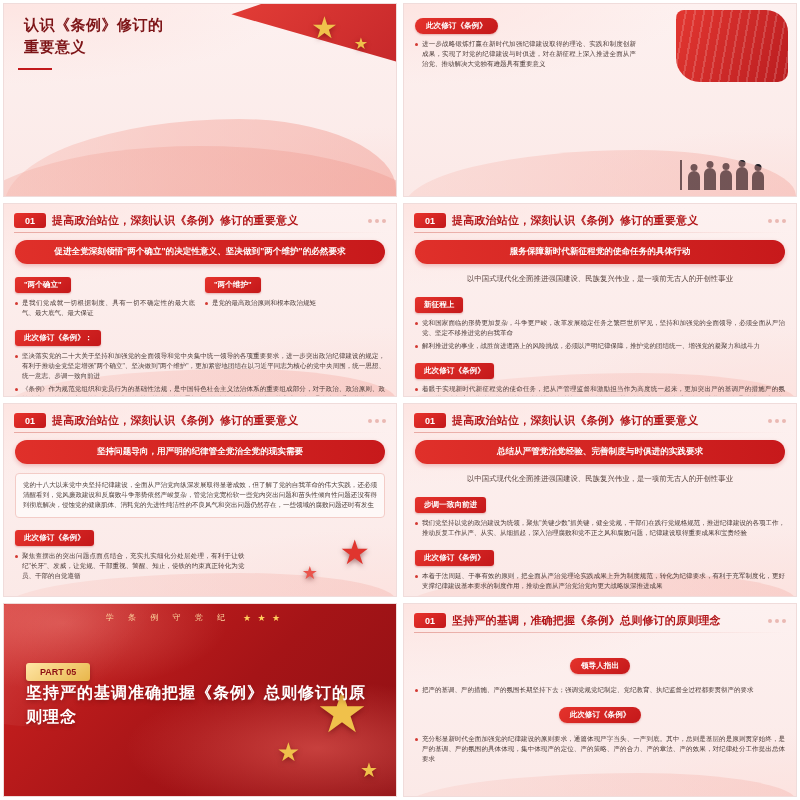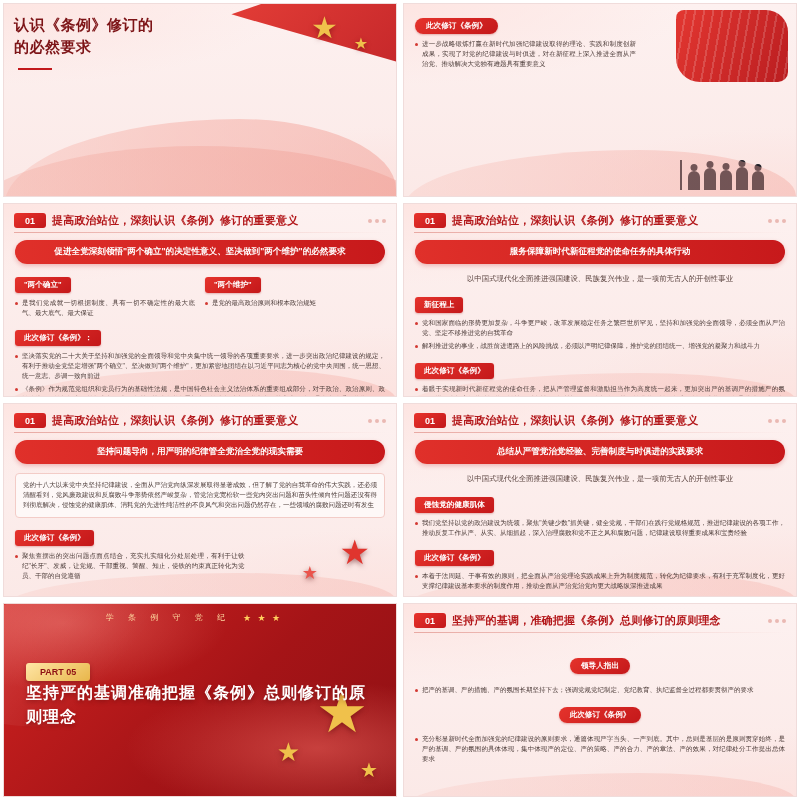--- a/index.html
+++ b/index.html
@@ -133,21 +133,21 @@
     background: rgba(255,255,255,.62);
     border: 1px solid #f3ccc7;
     border-radius: 4px;
     padding: 6px 7px;
     margin-bottom: 8px;
   }
 
   
   .s1-title {
     position: relative; z-index: 4;
-    padding: 10px 14px 0 10px;
+    padding: 10px 14px 0 20px;
     font-size: 15px; font-weight: bold; color: #7d1417;
     line-height: 1.45; letter-spacing: .5px;
   }
   .s1-underline {
     position: relative; z-index: 4;
     margin: 10px 0 0 14px; width: 34px; height: 2px; background: #c2191c;
   }
 
   
   .brush {
@@ -228,21 +228,21 @@
 
 <div class="deck">
 
   <div class="slide">
     <div class="bg-soft"></div>
     <div class="corner-red"></div>
     <div class="gstar" style="right:58px; top:6px; font-size:30px; color:#f0c14b;">★</div>
     <div class="gstar" style="right:28px; top:30px; font-size:16px; color:#f0c14b;">★</div>
     <div class="s1-title">
       <div>认识《条例》修订的</div>
-      <div>的必然要求</div>
+      <div>重要意义</div>
     </div>
     <div class="s1-underline"></div>
     <div class="wave"></div>
     <div class="wave2"></div>
   </div>
 
   <div class="slide">
     <div class="bg-soft"></div>
     <div class="brush"></div>
     <div class="silh" style="right:14px; left:auto; width:104px;">
@@ -362,21 +362,21 @@
       <div class="hdr-dots">
           <i></i>
           <i></i>
           <i></i>
         </div>
       <div class="hdr-rule"></div>
     </div>
     <div class="body">
       <div class="banner">总结从严管党治党经验、完善制度与时俱进的实践要求</div>
       <div class="subline">以中国式现代化全面推进强国建设、民族复兴伟业，是一项前无古人的开创性事业</div>
-      <div class="tag">侵蚀党的健康肌体</div>
+      <div class="tag">步调一致向前进</div>
       <ul class="pts">
         <li>我们党坚持以党的政治建设为统领，聚焦"关键少数"抓关键，健全党规，干部们在践行党规格规范，推进纪律建设的各项工作，推动反复工作从严、从实、从细抓起，深入治理腐败和党不正之风和腐败问题，纪律建设取得重要成果和宝贵经验</li>
       </ul>
       <div class="tag">此次修订《条例》</div>
       <ul class="pts">
         <li>本着于法周延、于事有效的原则，把全面从严治党理论实践成果上升为制度规范，转化为纪律要求，有利于充军制度化，更好支撑纪律建设基本要求的制度作用，推动全面从严治党治党向更大战略纵深推进成果</li>
       </ul>
     </div>
     <div class="wave" style="height:18%; opacity:.3;"></div>
   </div>

